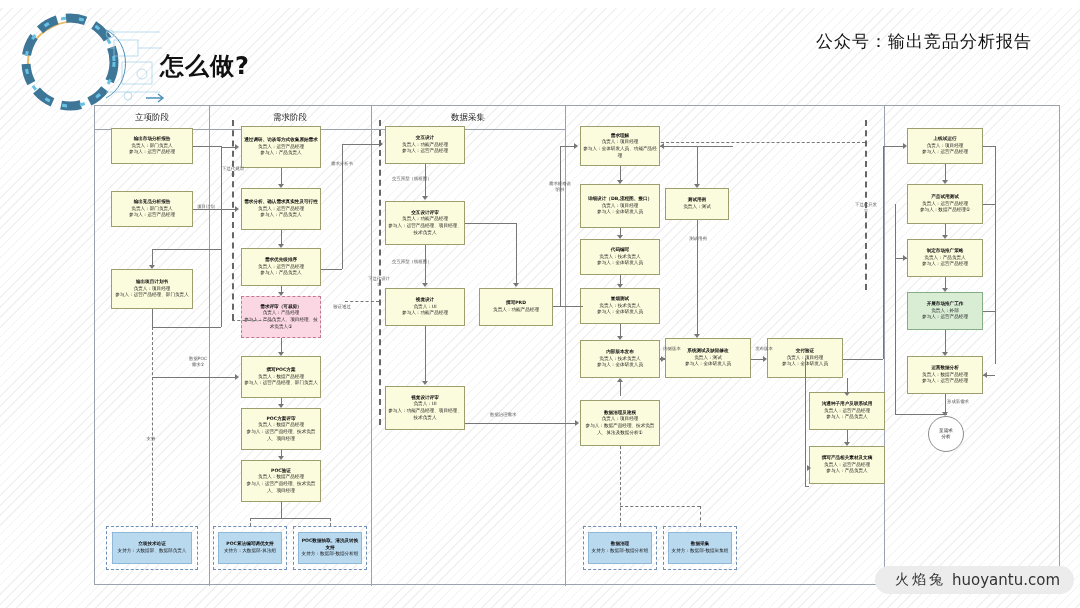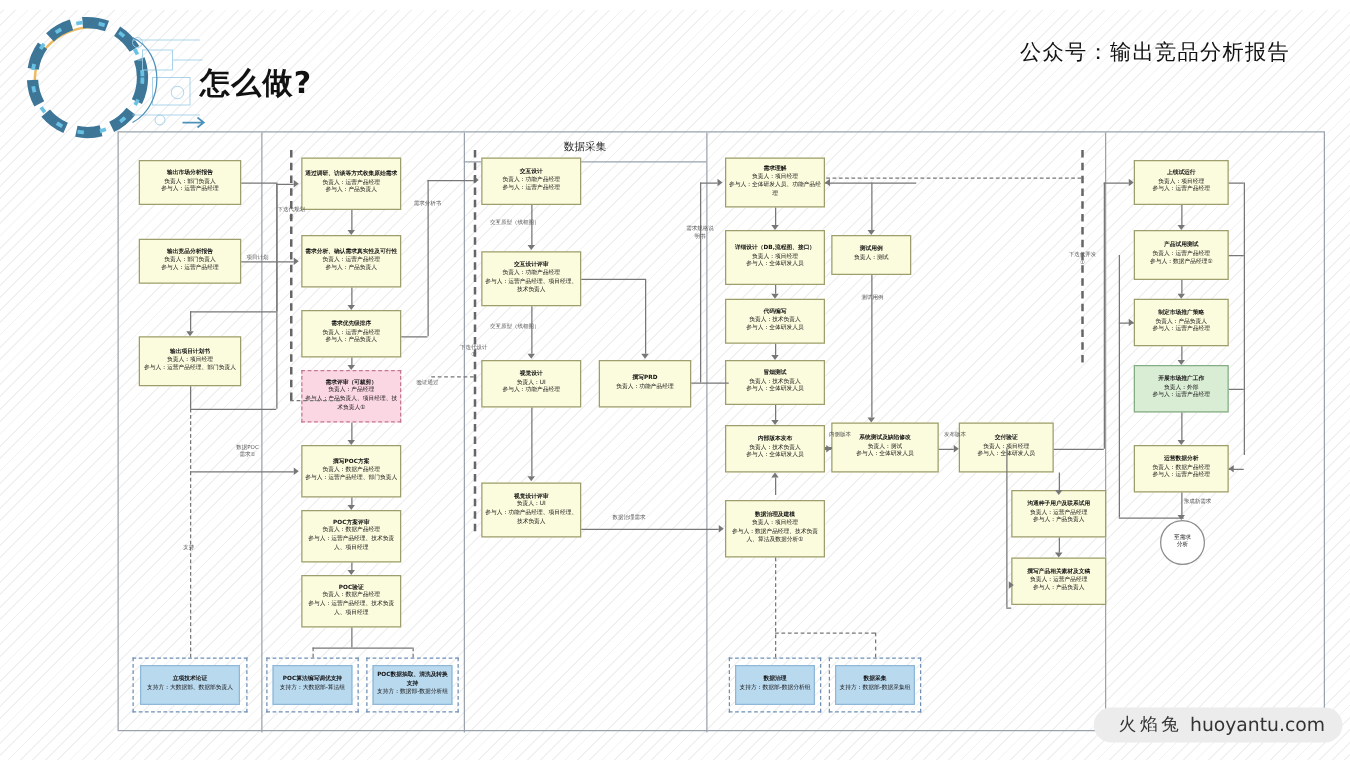--- a/index.html
+++ b/index.html
@@ -113,20 +113,26 @@
     </g>
     <path d="M96 18 C122 30 122 72 96 86" stroke="#2e7fae" stroke-width="1" fill="none"></path>
     <path d="M136 86 L152 86 M148 82 L153 86 L148 90" stroke="#2e7fae" stroke-width="1.4" fill="none"></path>
   </svg>
 </div>
 <div id="title-text">怎么做?</div>
 <div id="wechat">公众号：输出竞品分析报告</div>
 
 <div id="frame">
 
+  <div class="lane-header" style="left:0;width:114px;">
+    <span>立项阶段</span>
+    </div>
+  <div class="lane-header" style="left:114px;width:162px;">
+    <span>需求阶段</span>
+    </div>
   <div class="lane-header" style="left:276px;width:194px;">
     <span>数据采集</span>
     </div>
 
   <div class="lane-div" style="left:114px;"></div>
   <div class="lane-div" style="left:276px;"></div>
   <div class="lane-div" style="left:470px;"></div>
   <div class="lane-div" style="left:789px;"></div>
 
   <div class="node" style="left:16px;top:22px;width:82px;height:36px;">

